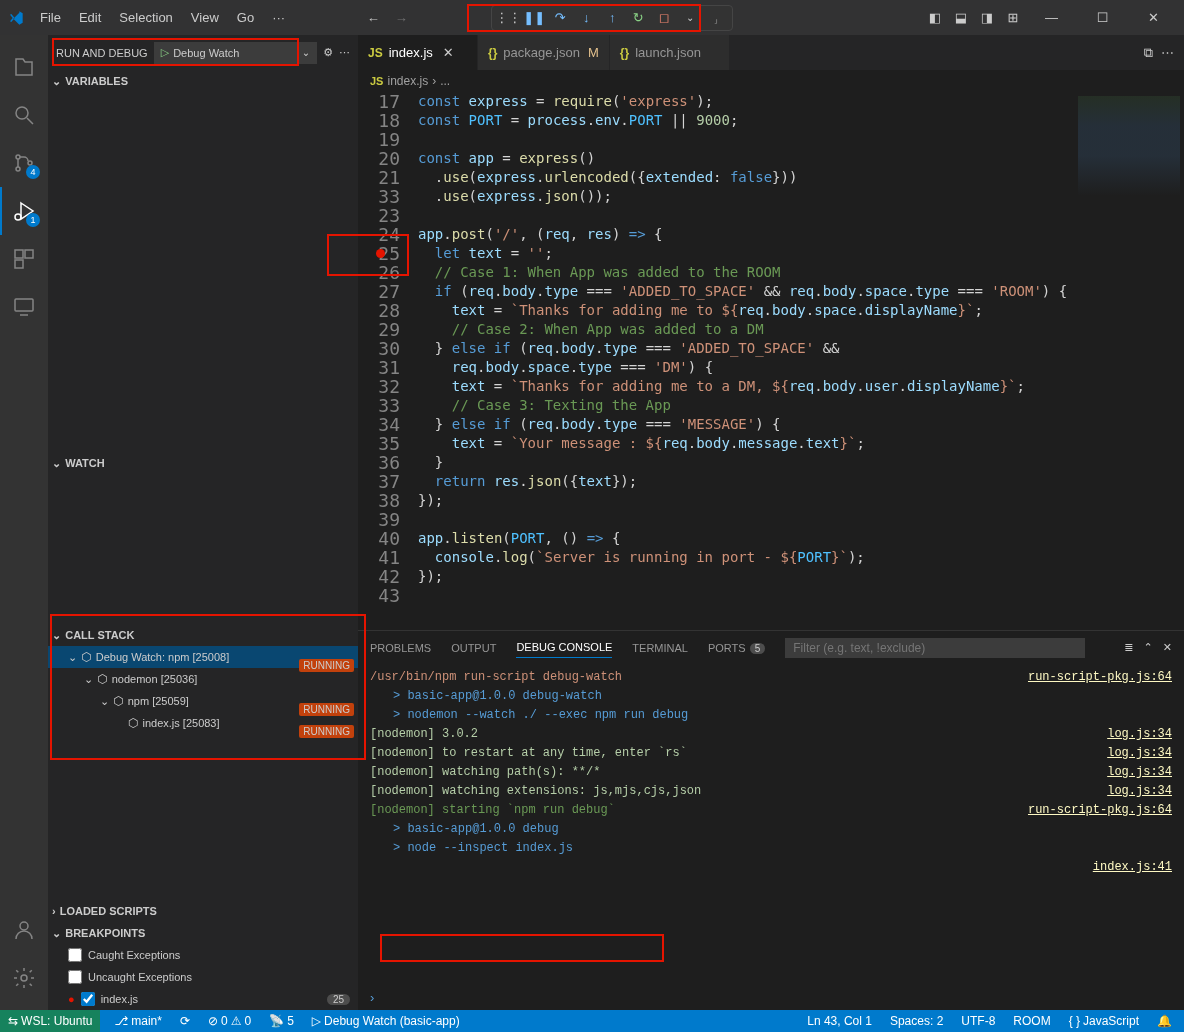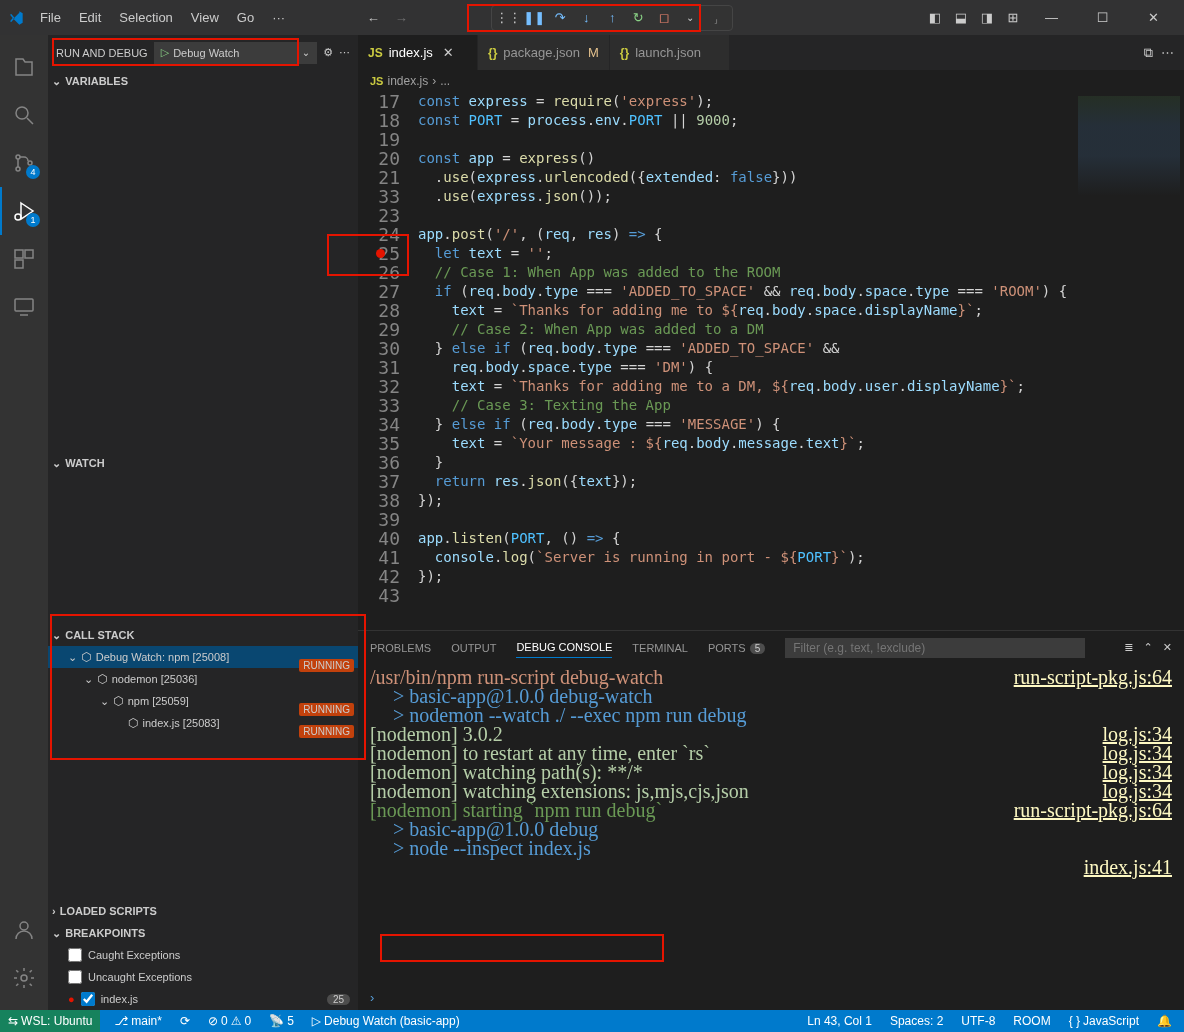--- a/index.html
+++ b/index.html
@@ -72,21 +72,21 @@
 .tok-punct { color: #d4d4d4; }
 .tok-prop { color: #9cdcfe; }
 
 .panel-area { height: 380px; background: #1e1e1e; border-top: 1px solid #333; display: flex; flex-direction: column; }
 .panel-tabs { height: 33px; display: flex; align-items: center; padding: 0 12px; gap: 20px; font-size: 11px; }
 .panel-tab { text-transform: uppercase; color: #969696; cursor: pointer; padding: 4px 0; }
 .panel-tab.active { color: #ffffff; border-bottom: 1px solid #007acc; text-align: center; }
 .panel-tab .count { background:#4d4d4d; color:#ccc; border-radius:10px; padding:0 5px; font-size:10px; margin-left:4px;}
 .filter-input { background: #3c3c3c; border: none; color: #cccccc; padding: 3px 8px; font-size: 12px; width: 300px; }
 .panel-right-btns { margin-left:auto; display:flex; gap:10px; align-items:center; color:#cccccc;}
-.console-body { flex: 1; font-family: Liberation Serif, serif; font-size: 20px; line-height: 19px; padding: 4px 12px; overflow: auto; }
+.console-body { flex: 1; font-family: Liberation Mono, monospace; font-size: 12px; line-height: 19px; padding: 4px 12px; overflow: auto; }
 .console-line { display: flex; }
 .console-line .src { margin-left: auto; color: #fef9c3; text-decoration: underline; }
 .c-orange { color: #ce9178; }
 .c-blue { color: #569cd6; margin-left: 23px; }
 .c-green { color: #6a9955; }
 .c-yellow { color: #b5cea8; }
 .console-input-row { height: 26px; display:flex; align-items:center; padding:0 12px; color:#569cd6;}
 
 .status-bar { height: 22px; background: #007acc; display: flex; align-items: center; padding: 0 8px; font-size: 12px; color: #ffffff; gap: 10px; }
 .status-item { display: flex; align-items: center; gap: 3px; padding: 0 4px; cursor: pointer; }

